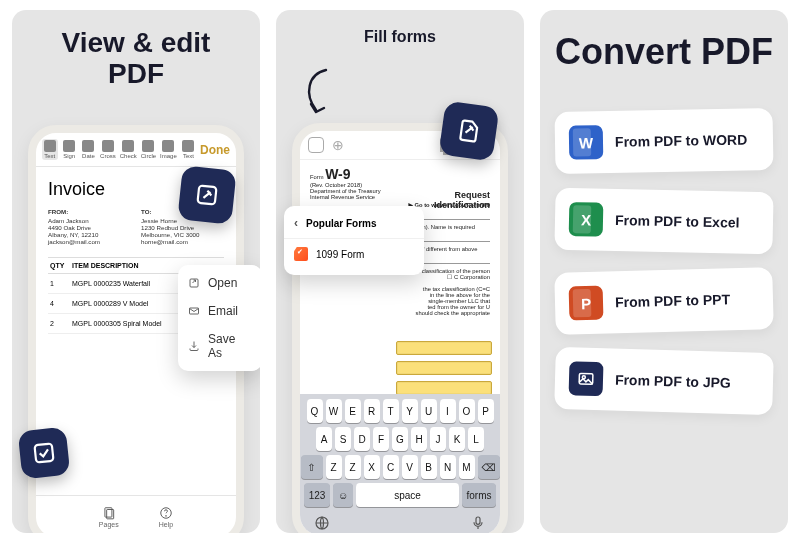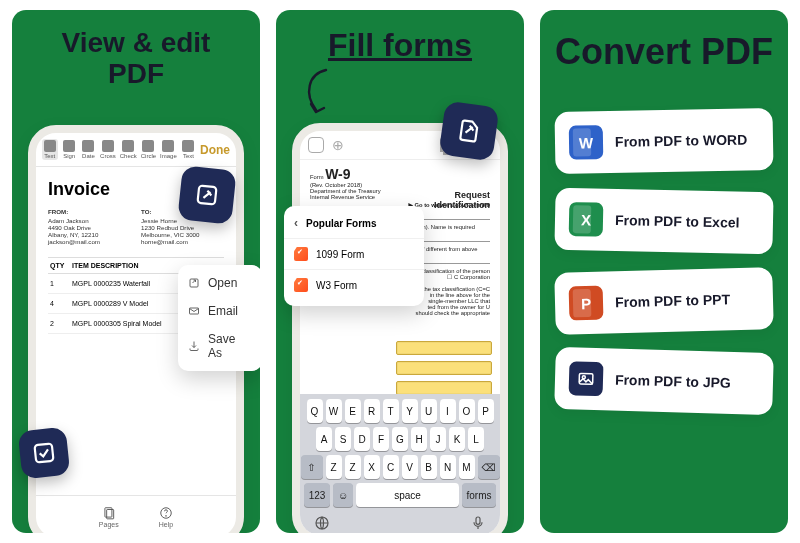--- a/index.html
+++ b/index.html
@@ -8,21 +8,21 @@
     background: #fff;
     width: 800px;
     height: 543px;
     overflow: hidden;
     padding: 10px 12px;
     display: flex;
     gap: 16px;
   }
   .panel {
     flex: 1 1 0;
-    background: #15803d;
+    background: #e5e5e5;
     border-radius: 14px;
     position: relative;
     overflow: hidden;
   }
   .headline {
     font-weight: 800;
     color: #18192a;
     text-align: center;
     line-height: 1.1;
   }
@@ -46,21 +46,21 @@
     gap: 4px;
     padding: 6px 6px;
     border-bottom: 1px solid #e5e5e5;
     font-size: 6px;
     color: #555;
   }
   .tool { display:flex; flex-direction:column; align-items:center; gap:1px; width:18px; }
   .tool .ico { width:12px; height:12px; background:#888; mask-size:contain; border-radius:2px; }
   .tool.sel { background:#e6e6e6; border-radius:3px; padding:1px; }
   .done { margin-left:auto; color:#c79a2c; font-weight:600; font-size:12px; }
-  .inv-title { font-size:18px; font-weight:700; padding:12px 12px 6px; }
+  .inv-title { font-size:18px; font-weight:400; padding:12px 12px 6px; }
   .addr-row { display:flex; gap:10px; padding: 2px 12px 8px; font-size:6.2px; color:#333; }
   .addr-row .col { flex:1; }
   .addr-row .lbl { font-weight:700; margin-bottom:2px; }
   .tbl { width: calc(100% - 24px); margin: 4px 12px; border-collapse: collapse; font-size:7px; }
   .tbl th { text-align:left; font-weight:700; padding:4px 2px; border-top:1px solid #ddd; border-bottom:1px solid #ddd; }
   .tbl td { padding:6px 2px; border-bottom:1px solid #eee; }
   .bottombar { position:absolute; bottom:0; left:0; right:0; height:42px; border-top:1px solid #e5e5e5; display:flex; justify-content:center; gap:40px; align-items:center; font-size:7px; color:#666; }
   .bottombar .bi { display:flex; flex-direction:column; align-items:center; gap:1px; }
   .bottombar svg { width:14px; height:14px; stroke:#555; fill:none; stroke-width:1.6; }
   
@@ -88,21 +88,21 @@
     border-radius:14px;
     display:flex; align-items:center; justify-content:center;
     box-shadow: 0 6px 14px rgba(0,0,0,.25);
     transform: rotate(-6deg);
     z-index:6;
   }
   .badge svg { width:26px; height:26px; stroke:#fff; fill:none; stroke-width:2; }
   #p1 .badge.edit { right: 26px; top: 158px; transform: rotate(6deg); }
   #p1 .badge.check { left: 8px; bottom: 56px; width:48px; height:48px; }
   
-  #p2 .headline { font-size: 32px; padding: 18px 10px 6px; text-decoration: underline; }
+  #p2 .headline { font-size: 16px; padding: 18px 10px 6px; }
   .arrow {
     position:absolute; left: 22px; top: 56px;
     width: 40px; height: 58px;
   }
   #p2 .badge.fill { right: 28px; top: 94px; transform: rotate(8deg); }
   #p2 .phone { bottom: -10px; }
   .tb2 {
     display:flex; align-items:center; padding:6px 8px; gap:8px;
     border-bottom:1px solid #eee;
   }
@@ -436,24 +436,20 @@
 
   <div class="popular">
     <div class="hdr">
       <span class="chev">‹</span>
       <span>Popular Forms</span>
     </div>
     <div class="frow">
         <div class="fico"></div>
         <span>1099 Form</span>
       </div>
-    <div class="frow">
-        <div class="fico"></div>
-        <span>W3 Form</span>
-      </div>
   </div>
 </div>
 
 <div class="panel" id="p3">
   <div class="headline">Convert PDF</div>
   <div class="conv-list">
     <div class="conv">
       <div class="appicon word">
           <span style="position:relative">W</span>
         </div>

